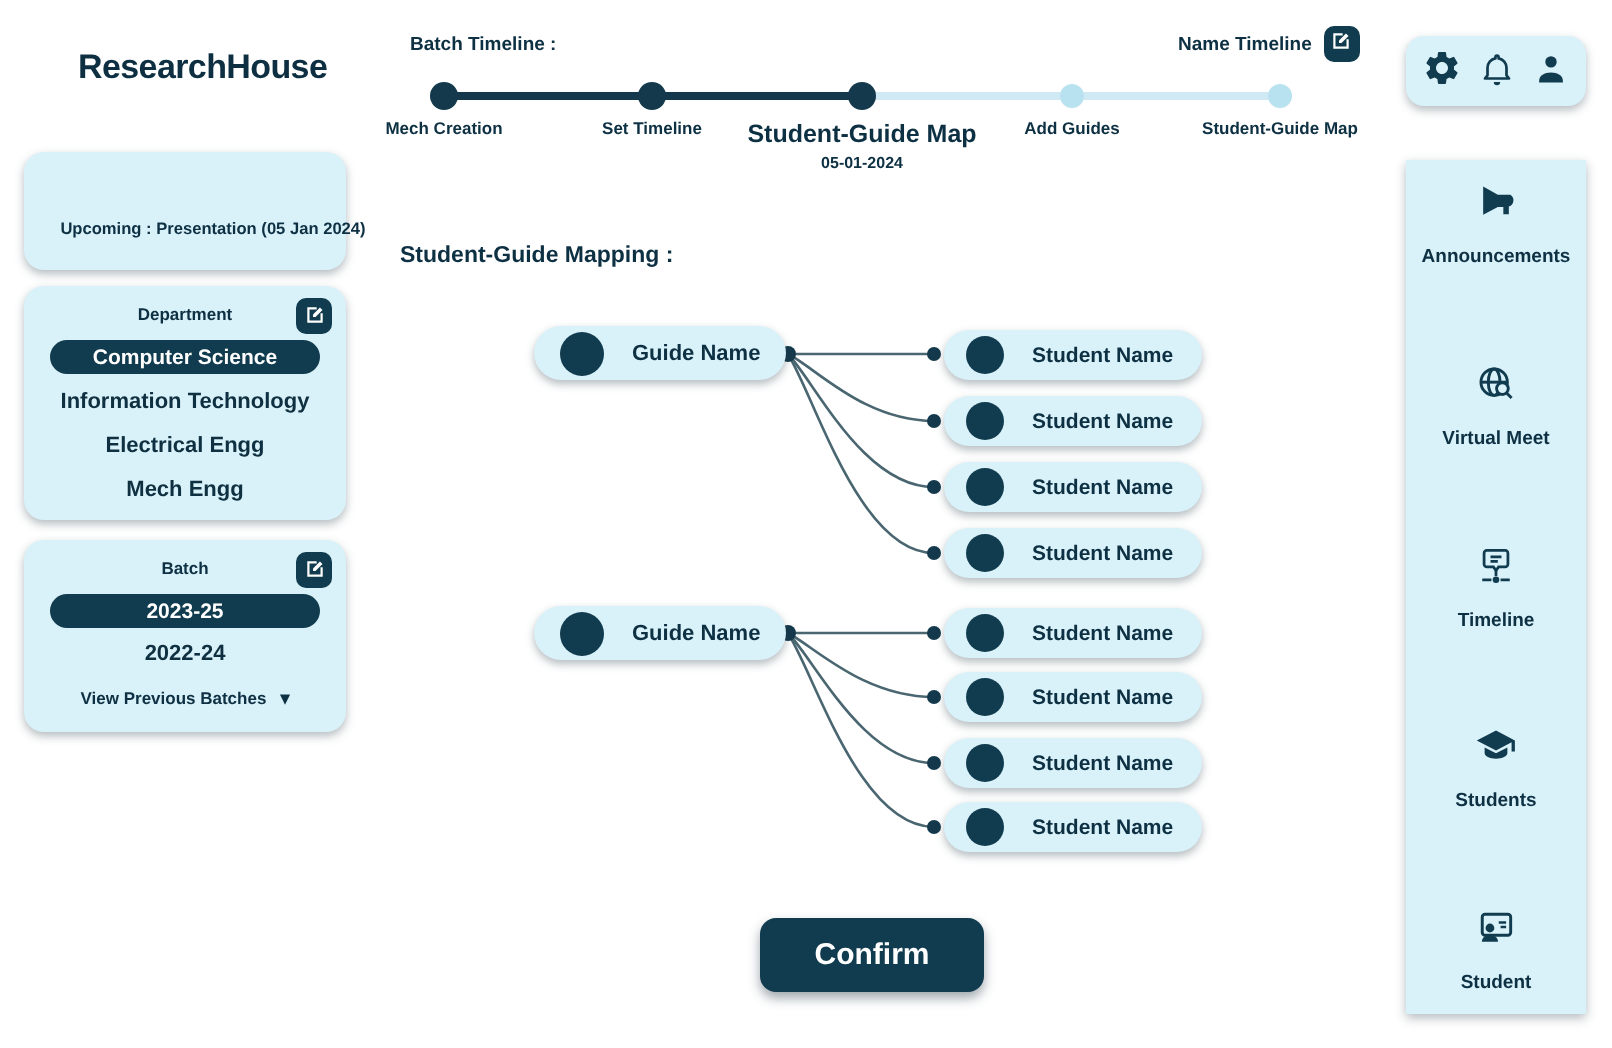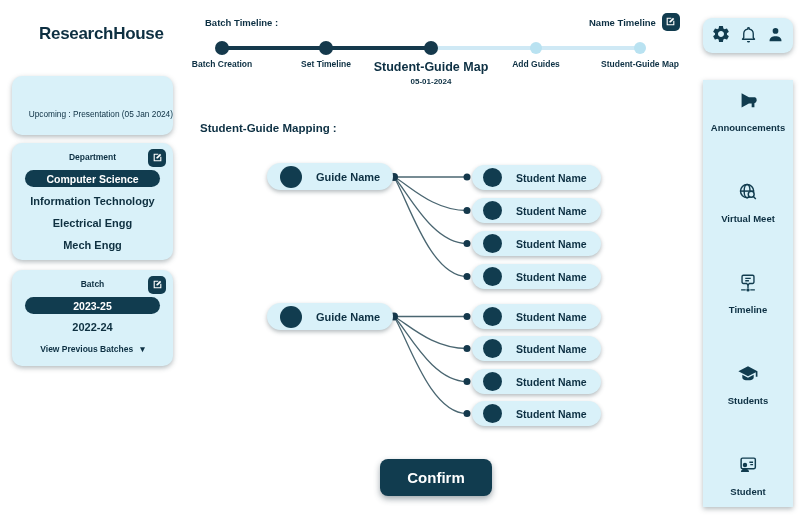--- a/index.html
+++ b/index.html
@@ -10,21 +10,21 @@
   }
   .abs { position:absolute; }
 
   
   .logo { left:23px; top:24px; font-size:17px; font-weight:800; letter-spacing:-0.3px; color:#0d2f41;margin-left:16px; }
 
   
   .card { background:#d9f1f9; border-radius:10px; box-shadow:0 2px 5px rgba(40,60,70,.35); }
   .info-card { left:12px; top:76px; width:161px; height:59px; }
   .info-title { position:absolute; top:12px; width:100%; text-align:center; font-size:10.5px; font-weight:bold; }
-  .info-sub   { position:absolute; top:33px; width:100%; text-align:right; font-size:8.3px; font-weight:normal; }
+  .info-sub   { position:absolute; top:33px; width:100%; text-align:center; font-size:8.3px; font-weight:bold;margin-left:14px; }
 
   .dept-card  { left:12px; top:143px; width:161px; height:117px; }
   .batch-card { left:12px; top:270px; width:161px; height:96px; }
   .card-label { position:absolute; top:9px; width:100%; text-align:center; font-size:8.5px; font-weight:bold; }
   .edit-btn {
     position:absolute; top:6px; right:7px; width:18px; height:18px; border:none; cursor:pointer;
     background:#113c4f; border-radius:5px; display:flex; align-items:center; justify-content:center;
   }
   .sel-pill {
     position:absolute; left:13px; right:13px; height:17px; background:#113c4f; border-radius:9px;
@@ -134,21 +134,21 @@
   </button>
 </div>
 
 <div class="abs track light"></div>
 <div class="abs track dark"></div>
 <div class="abs dot dark" style="left:215px;"></div>
 <div class="abs dot dark" style="left:319px;"></div>
 <div class="abs dot dark" style="left:424px;"></div>
 <div class="abs dot light" style="left:530px;"></div>
 <div class="abs dot light" style="left:634px;"></div>
-<div class="abs step-lab" style="left:222px;">Batch Creation</div>
+<div class="abs step-lab" style="left:222px;">Mech Creation</div>
 <div class="abs step-lab" style="left:326px;">Set Timeline</div>
 <div class="abs step-lab active" style="left:431px;">Student-Guide Map</div>
 <div class="abs step-date" style="left:431px;">05-01-2024</div>
 <div class="abs step-lab" style="left:536px;">Add Guides</div>
 <div class="abs step-lab" style="left:640px;">Student-Guide Map</div>
 
 <div class="abs map-heading">Student-Guide Mapping :</div>
 
 <svg class="abs conn-svg" viewBox="0 0 806 524">
   <g fill="none" stroke="#4a6671" stroke-width="1.3">

